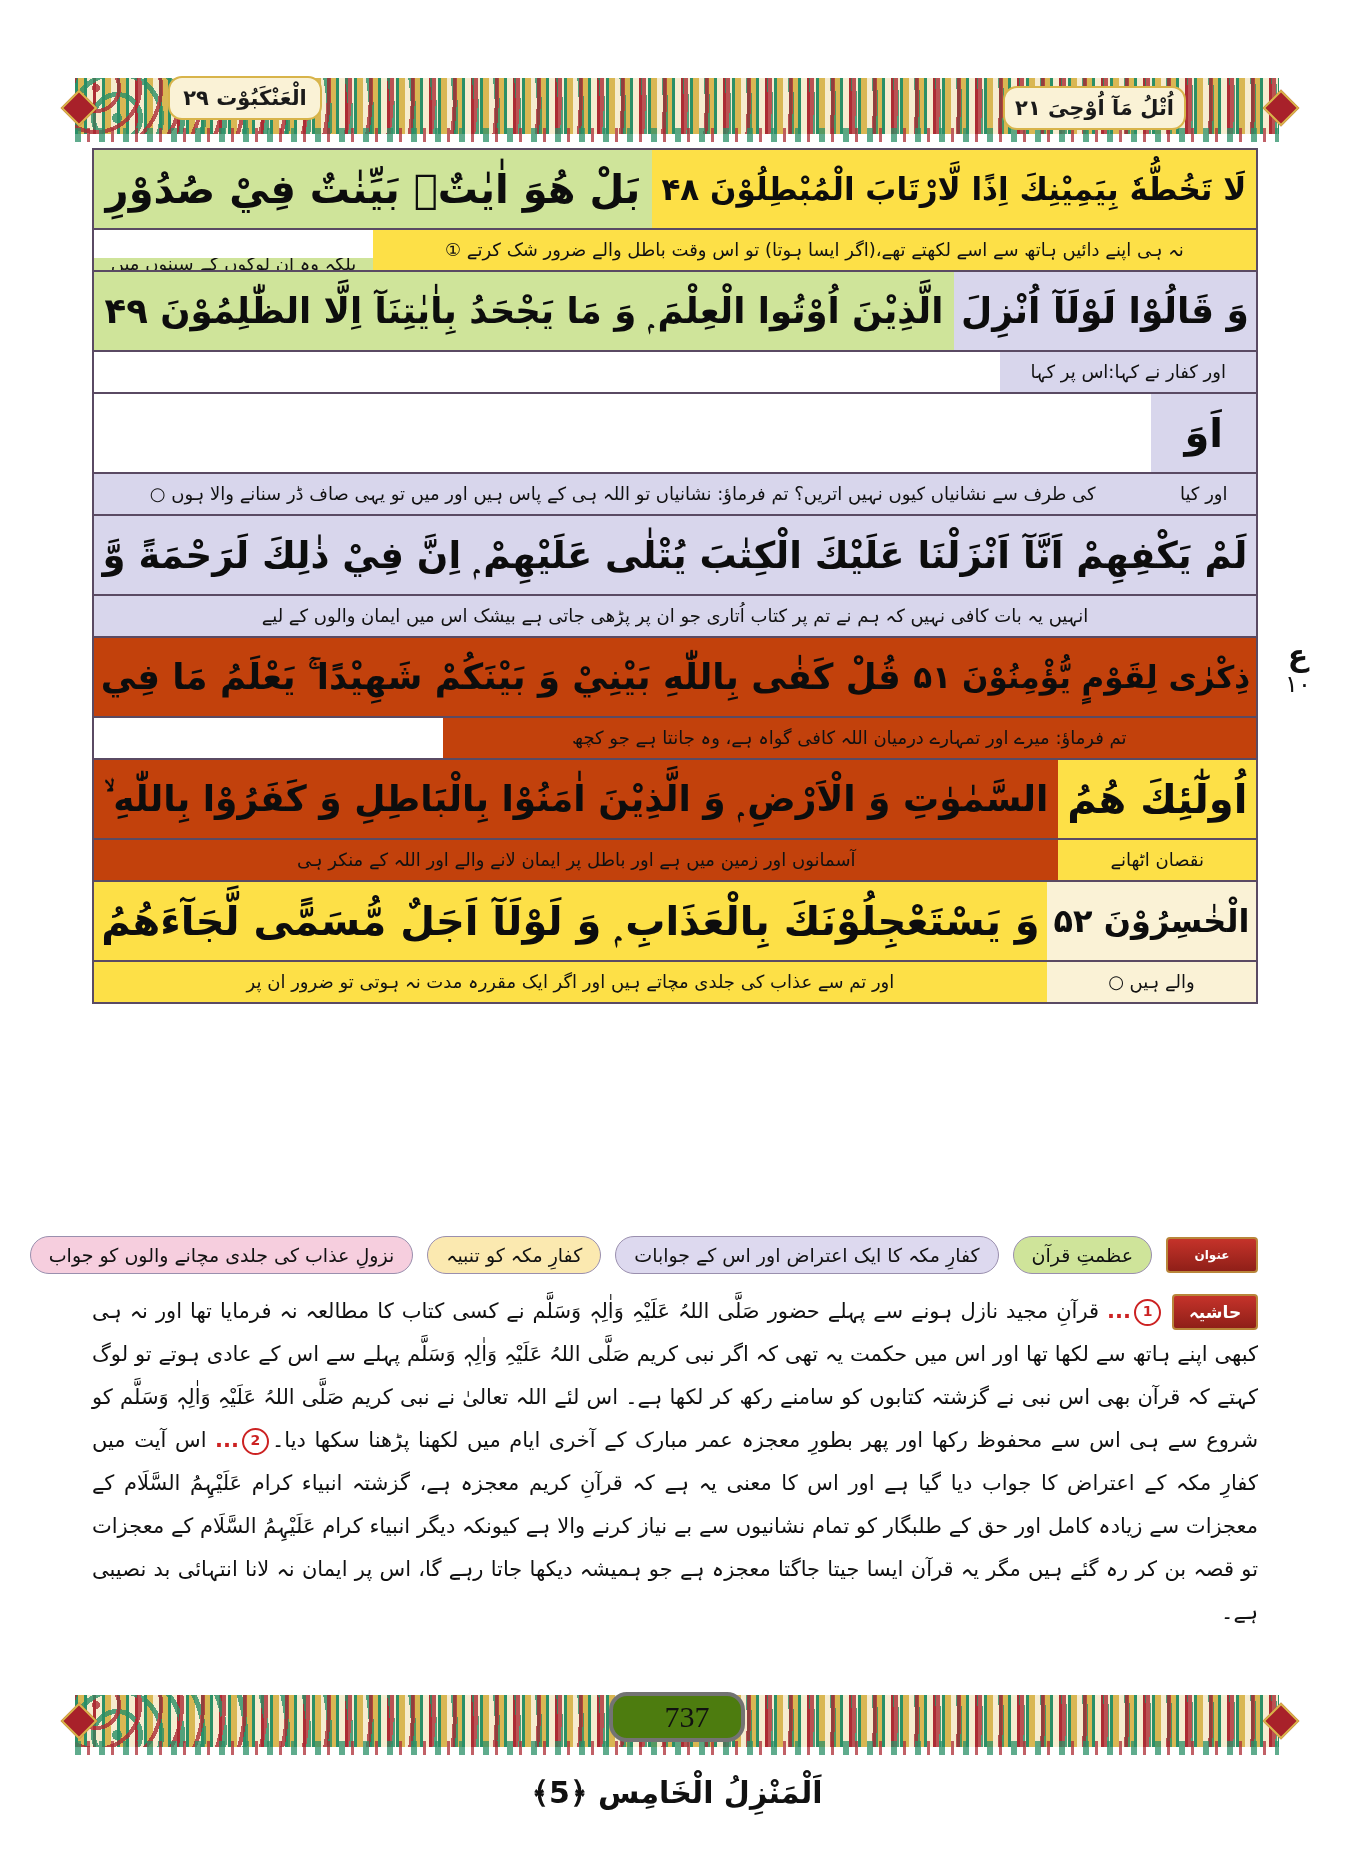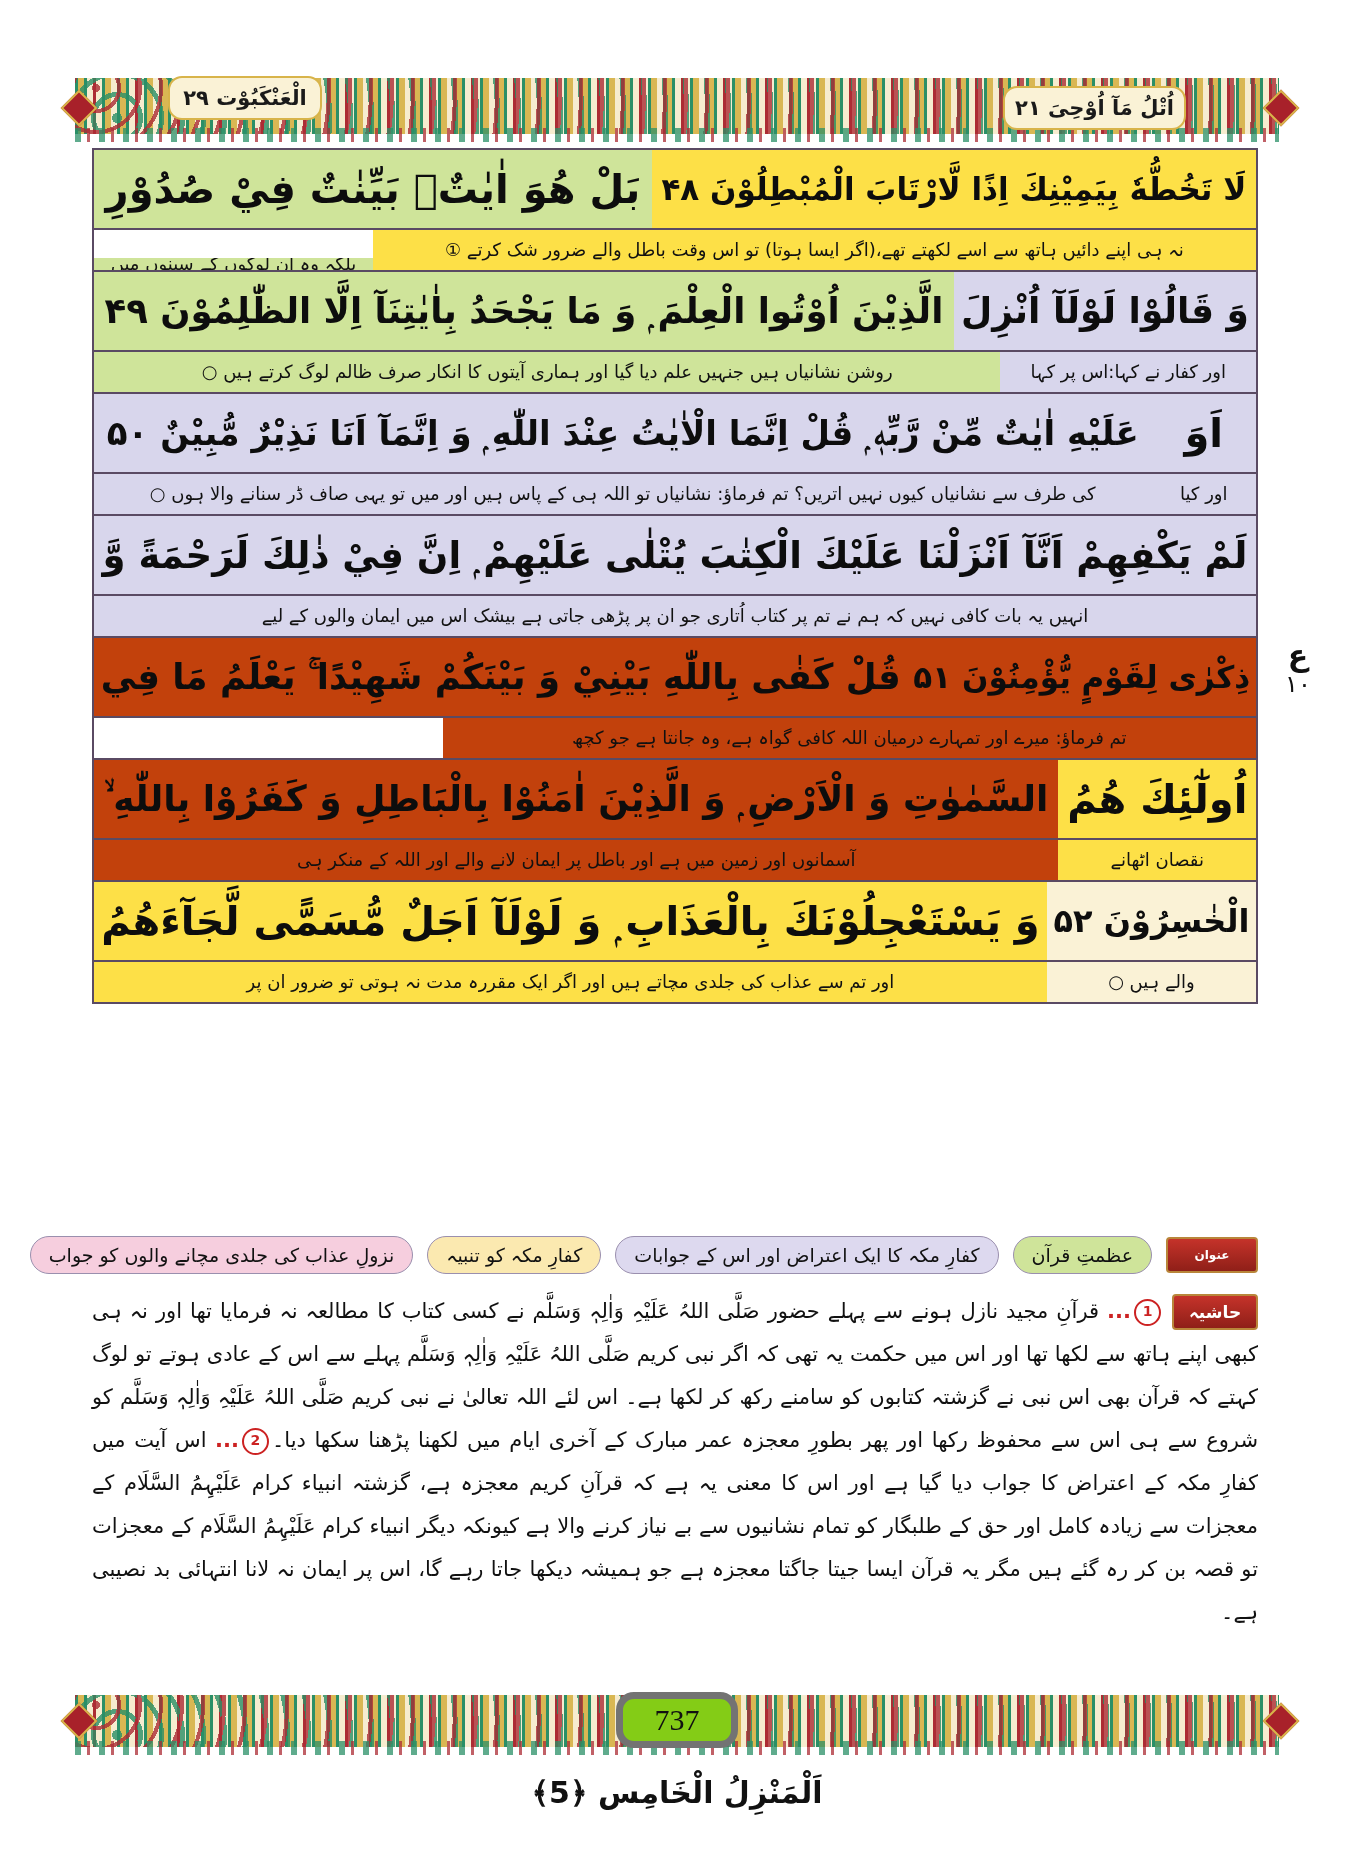--- a/index.html
+++ b/index.html
@@ -58,23 +58,23 @@
   .cartouche span{
     font-family:"DejaVu Sans","Liberation Sans",sans-serif;
     font-size:21px;color:#1a1a1a;direction:rtl;white-space:nowrap;
     font-weight:600;padding:0 10px;
   }
   #surah-cartouche{left:168px;top:76px;min-width:150px;}
   #juz-cartouche{right:168px;top:86px;min-width:150px;}
 
   .pagenum-cartouche{
     position:absolute;left:50%;transform:translateX(-50%);
-    top:1692px;background:#84cc16;border:7px solid #737373;
+    top:1692px;background:#4d7c0f;border:4px solid #737373;
     border-radius:18px;height:42px;min-width:108px;z-index:6;
-    display:flex;align-items:center;justify-content:center;
+    display:flex;align-items:center;justify-content:center;padding-left:20px;
   }
   .pagenum-cartouche span{font-size:30px;color:#111;font-family:"Liberation Serif",serif;}
 
   .footer-line{
     position:absolute;left:0;right:0;top:1775px;text-align:center;
     font-size:30px;color:#111;direction:rtl;
     font-family:"DejaVu Sans",sans-serif;font-weight:700;
   }
 
   
@@ -188,25 +188,23 @@
       <div class="arow trans-line">
         <div class="aseg c-pink" style="width: 76%;">نہ ہی اپنے دائیں ہاتھ سے اسے لکھتے تھے،(اگر ایسا ہوتا) تو اس وقت باطل والے ضرور شک کرتے ①</div>
         <div class="aseg c-green" style="width: 24%; margin-top: 28px;">بلکہ وہ ان لوگوں کے سینوں میں</div>
       </div>
       <div class="arow ayah-line">
         <div class="aseg c-lav" style="width: 26%; font-size: 36px;">وَ قَالُوْا لَوْلَآ اُنْزِلَ</div>
         <div class="aseg c-green" style="width: 74%; font-size: 35.5px;">الَّذِيْنَ اُوْتُوا الْعِلْمَ ۭ وَ مَا يَجْحَدُ بِاٰيٰتِنَآ اِلَّا الظّٰلِمُوْنَ ۴۹</div>
       </div>
       <div class="arow trans-line">
         <div class="aseg c-lav" style="width: 22%;">اور کفار نے کہا:اس پر کہا</div>
-        <div class="aseg c-green" style="width: 78%;">روشن نشانیاں ہیں جنہیں علم دیا گیا اور ہماری آیتوں کا انکار صرف ظالم لوگ کرتے ہیں ○</div>
       </div>
       <div class="arow ayah-line">
         <div class="aseg c-lav" style="width: 9%;">اَوَ</div>
-        <div class="aseg c-lav" style="width: 91%; font-size: 34px;">عَلَيْهِ اٰيٰتٌ مِّنْ رَّبِّهٖ ۭ قُلْ اِنَّمَا الْاٰيٰتُ عِنْدَ اللّٰهِ ۭ وَ اِنَّمَآ اَنَا نَذِيْرٌ مُّبِيْنٌ ۵۰</div>
       </div>
       <div class="arow trans-line">
         <div class="aseg c-lav" style="width: 9%;">اور کیا</div>
         <div class="aseg c-lav" style="width: 91%;">کی طرف سے نشانیاں کیوں نہیں اتریں؟ تم فرماؤ: نشانیاں تو اللہ ہی کے پاس ہیں اور میں تو یہی صاف ڈر سنانے والا ہوں ○</div>
       </div>
       <div class="arow ayah-line">
         <div class="aseg c-lav" style="width: 100%; font-size: 37px;">لَمْ يَكْفِهِمْ اَنَّآ اَنْزَلْنَا عَلَيْكَ الْكِتٰبَ يُتْلٰى عَلَيْهِمْ ۭ اِنَّ فِيْ ذٰلِكَ لَرَحْمَةً وَّ</div>
       </div>
       <div class="arow trans-line">
         <div class="aseg c-lav" style="width: 100%;">انہیں یہ بات کافی نہیں کہ ہم نے تم پر کتاب اُتاری جو ان پر پڑھی جاتی ہے بیشک اس میں ایمان والوں کے لیے</div>

